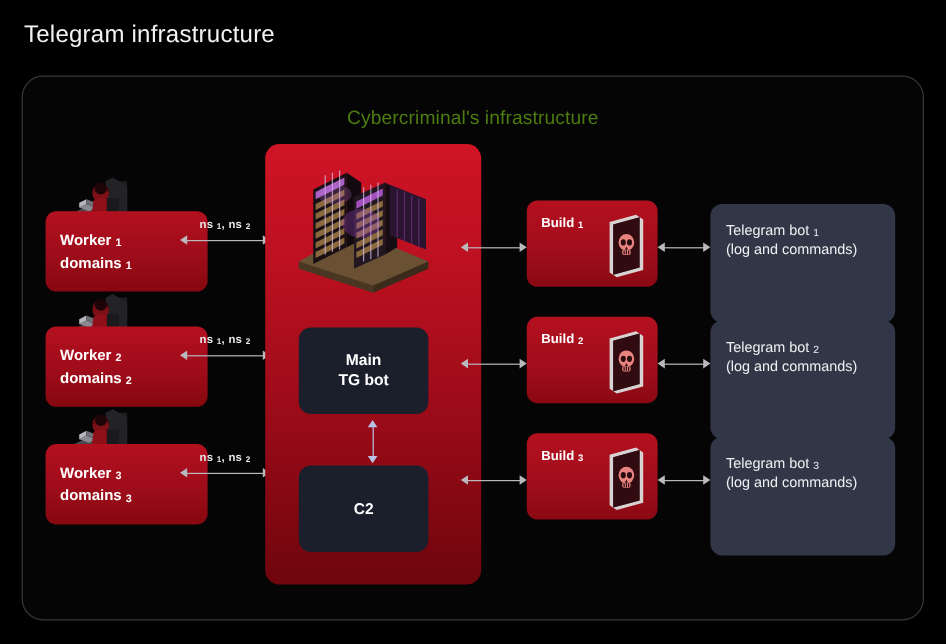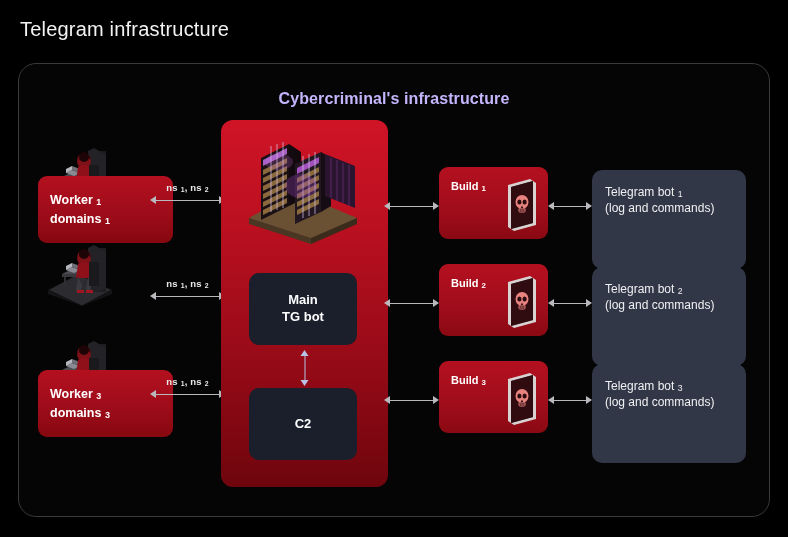--- a/index.html
+++ b/index.html
@@ -29,21 +29,21 @@
 
   
   .card {
     position: absolute; left: 18px; top: 63px;
     width: 752px; height: 454px;
     border: 1px solid #3a3a3c; border-radius: 18px;
     background: #050505;
   }
   .card-title {
     position: absolute; left: 0; right: 0; top: 26px;
-    text-align: center; font-size: 16px; font-weight: 700; color: #c4b5fd;
+    text-align: center; font-size: 16px; font-weight: 400; color: #4d7c0f;
     letter-spacing: .1px;
   }
 
   
   .node-label { line-height: 1.35; }
   .sub { font-size: .72em; vertical-align: baseline; position: relative; top: 1px; }
 
   
   .worker {
     position: absolute; left: 38px; width: 135px; height: 67px;
@@ -74,21 +74,21 @@
   .arrow-h .ah-l, .arrow-h .ah-r {
     position: absolute; top: 0px; width: 0; height: 0;
     border-top: 4.5px solid transparent; border-bottom: 4.5px solid transparent;
   }
   .arrow-h .ah-l { left: 0; border-right: 6px solid #b9b9be; }
   .arrow-h .ah-r { right: 0; border-left: 6px solid #b9b9be; }
 
   
   .central {
     position: absolute; left: 221px; top: 120px;
-    width: 167px; height: 367px; border-radius: 12px;
+    width: 180px; height: 367px; border-radius: 12px;
     background: linear-gradient(180deg, #cf1426 0%, #bb1020 28%, #9a0b18 62%, #6e050d 100%);
   }
   .server-art { position: absolute; left: 18px; top: 14px; width: 128px; height: 112px; }
 
   .inner-box {
     position: absolute; left: 28px; width: 108px; border-radius: 10px;
     background: #1b1f2b;
     display: flex; align-items: center; justify-content: center;
     color: #ffffff; font-size: 13px; font-weight: 700; text-align: center;
     line-height: 1.3;
@@ -186,20 +186,26 @@
     <ellipse cx="40" cy="14" rx="7" ry="8" fill="#7e1118"></ellipse>
     <path d="M33 14 q7 -11 14 0 q-2 -13 -14 0z" fill="#2a0508"></path>
     <ellipse cx="40" cy="10" rx="5" ry="5" fill="#1c0407"></ellipse>
     <path d="M34 20 q6 -4 12 0 l2 14 l-16 0z" fill="#8f1019"></path>
     <path d="M34 32 l4 10 l-2 6 l-4 -1z" fill="#3a3a40"></path>
     <path d="M44 32 l3 10 l-1 6 l-4 -1z" fill="#3a3a40"></path>
     <rect x="33" y="46" width="7" height="3" fill="#a01520"></rect>
     <rect x="42" y="46" width="7" height="3" fill="#a01520"></rect>
     <rect x="45" y="18" width="10" height="24" fill="#1a1a1d"></rect>
   </svg>
+  <div class="worker" style="top:272px">
+    <div class="node-label">
+      <span>Worker</span> <span class="sub">2</span><br>
+      <span>domains</span> <span class="sub">2</span>
+    </div>
+  </div>
 
   <svg class="worker-art" style="top:340px" viewBox="0 0 72 62">
     <polygon points="4,46 34,30 68,46 38,62" fill="#2c2c30"></polygon>
     <polygon points="4,46 34,30 68,46 38,62" fill="none" stroke="#0c0c0e" stroke-width="1"></polygon>
     <polygon points="4,46 4,50 38,62 68,50 68,46 38,62" fill="#151518"></polygon>
     <rect x="44" y="4" width="18" height="44" fill="#1d1d20"></rect>
     <polygon points="44,4 50,1 62,8 62,44 56,48 44,48" fill="#232327"></polygon>
     <rect x="18" y="30" width="22" height="3" fill="#3a3a3e"></rect>
     <polygon points="18,30 24,27 44,27 40,30" fill="#4a4a50"></polygon>
     <rect x="20" y="33" width="2" height="10" fill="#2e2e33"></rect>

